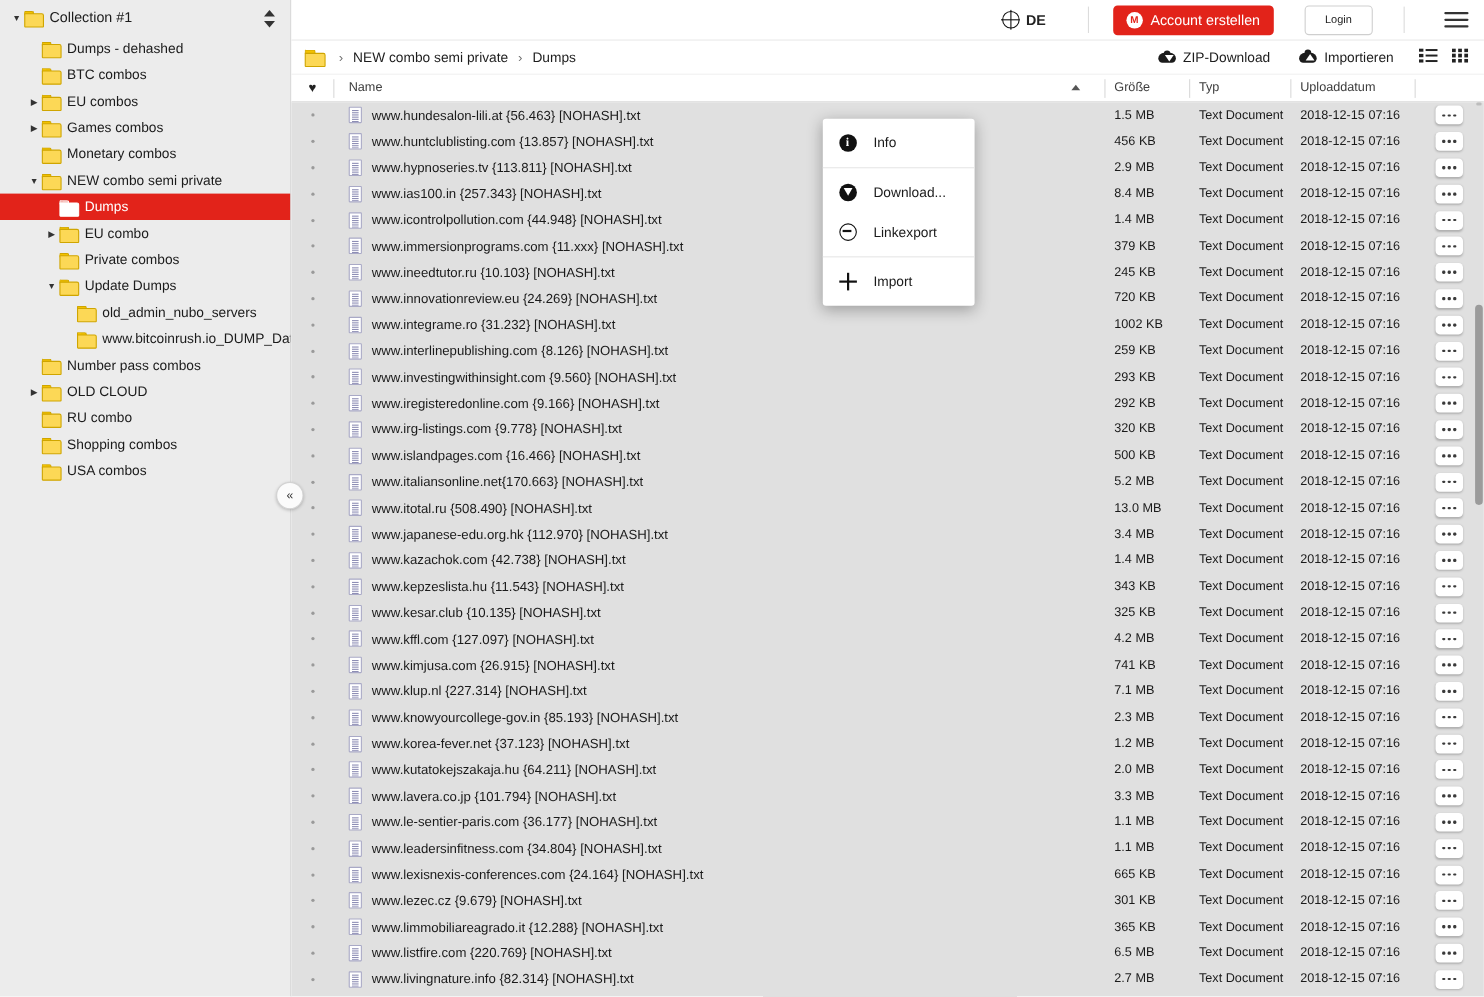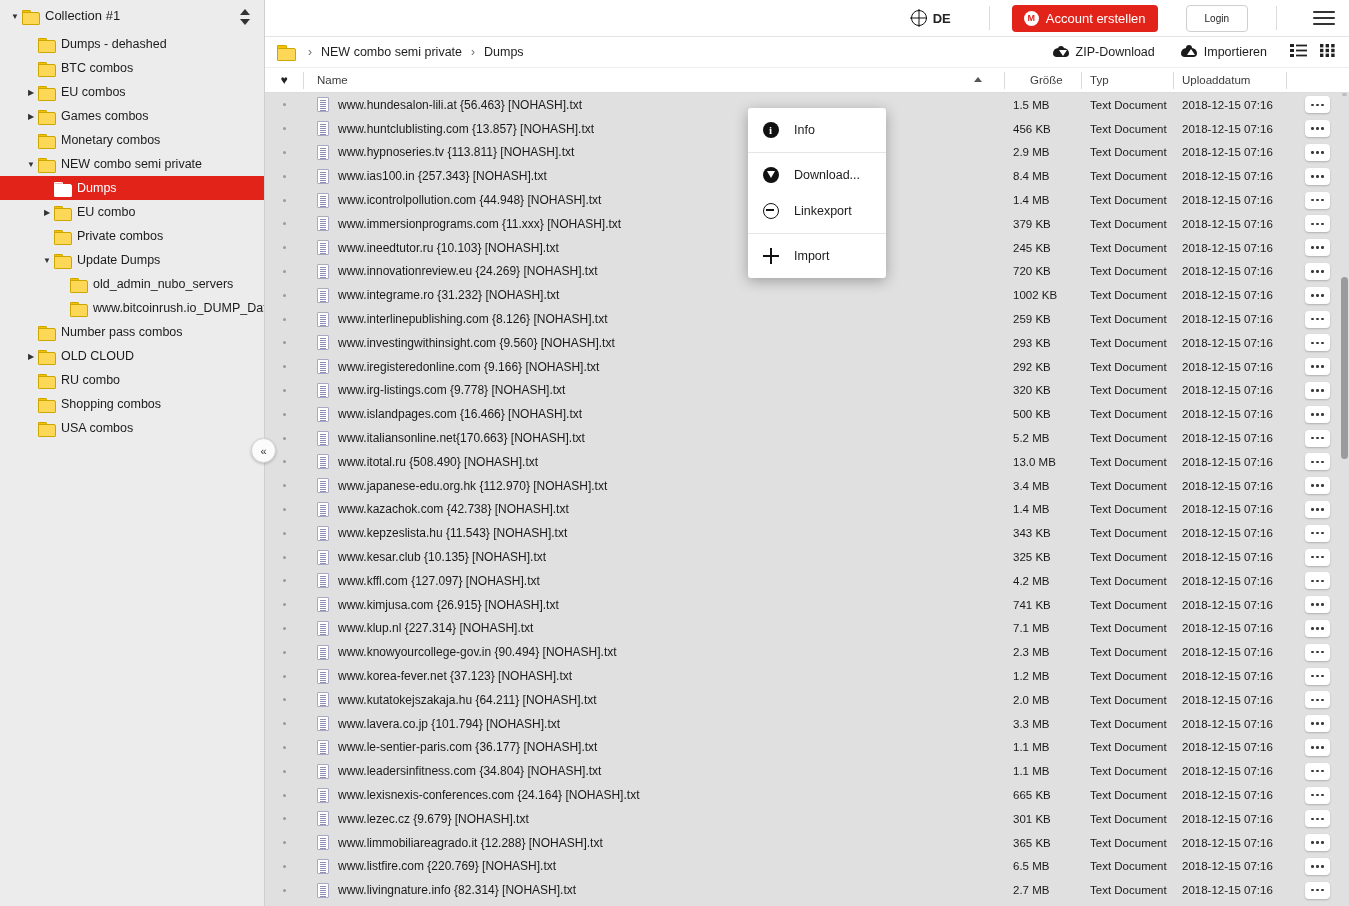--- a/index.html
+++ b/index.html
@@ -218,21 +218,21 @@
     display: flex; align-items: center;
     border-bottom: 1px solid #dcdcdc;
     background: #fff;
     font-size: 11.5px; color: #3c3c3c;
     position: relative;
   }
   .ch { display: flex; align-items: center; height: 25px; position: relative; }
   .ch-div { position: absolute; left: 0; top: 4px; bottom: 4px; width: 1px; background: #d9d9d9; }
   #ch-fav   { width: 38px; justify-content: center; }
   #ch-name  { flex: 1; padding-left: 14px; }
-  #ch-size  { width: 77px; padding-left: 26px; margin-left: 16px; }
+  #ch-size  { width: 77px; padding-left: 9px; margin-left: 16px; }
   #ch-type  { width: 92px; padding-left: 9px; }
   #ch-date  { width: 113px; padding-left: 9px; }
   #ch-more  { width: 63px; }
   .heart { font-size: 12px; color: #222; }
   .sortcaret {
     position: absolute; right: 6px; top: 9px;
     width: 0; height: 0;
     border-left: 4px solid transparent; border-right: 4px solid transparent;
     border-bottom: 5px solid #555;
   }
@@ -1164,21 +1164,21 @@
             </div>
             <div class="cell c-name">
               <span class="doc-ico">
                 <i></i>
                 <i></i>
                 <i></i>
                 <i></i>
                 <i></i>
                 <i></i>
               </span>
-              <span>www.knowyourcollege-gov.in {90.494} [NOHASH].txt</span>
+              <span>www.knowyourcollege-gov.in {85.193} [NOHASH].txt</span>
             </div>
             <div class="cell c-size">2.3 MB</div>
             <div class="cell c-type">Text Document</div>
             <div class="cell c-date">2018-12-15 07:16</div>
             <div class="cell c-more">
               <div class="more-btn">
                 <b></b>
                 <b></b>
                 <b></b>
               </div>

